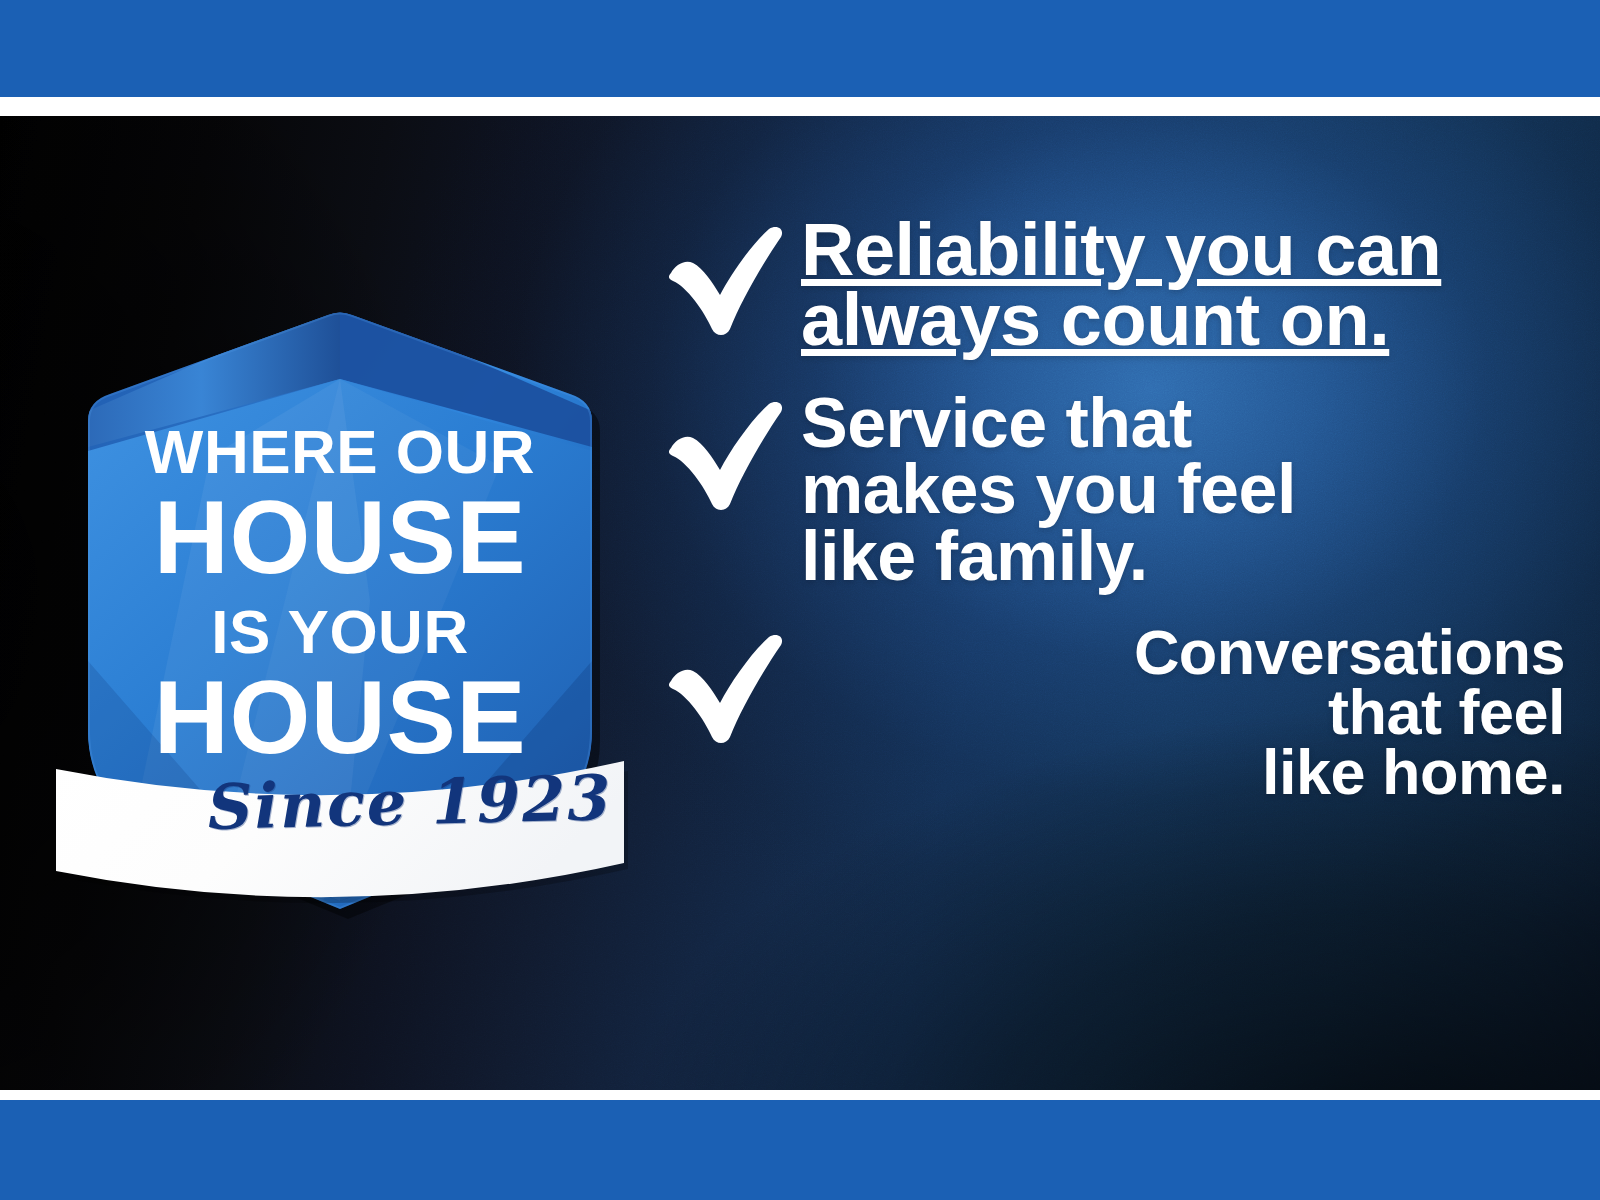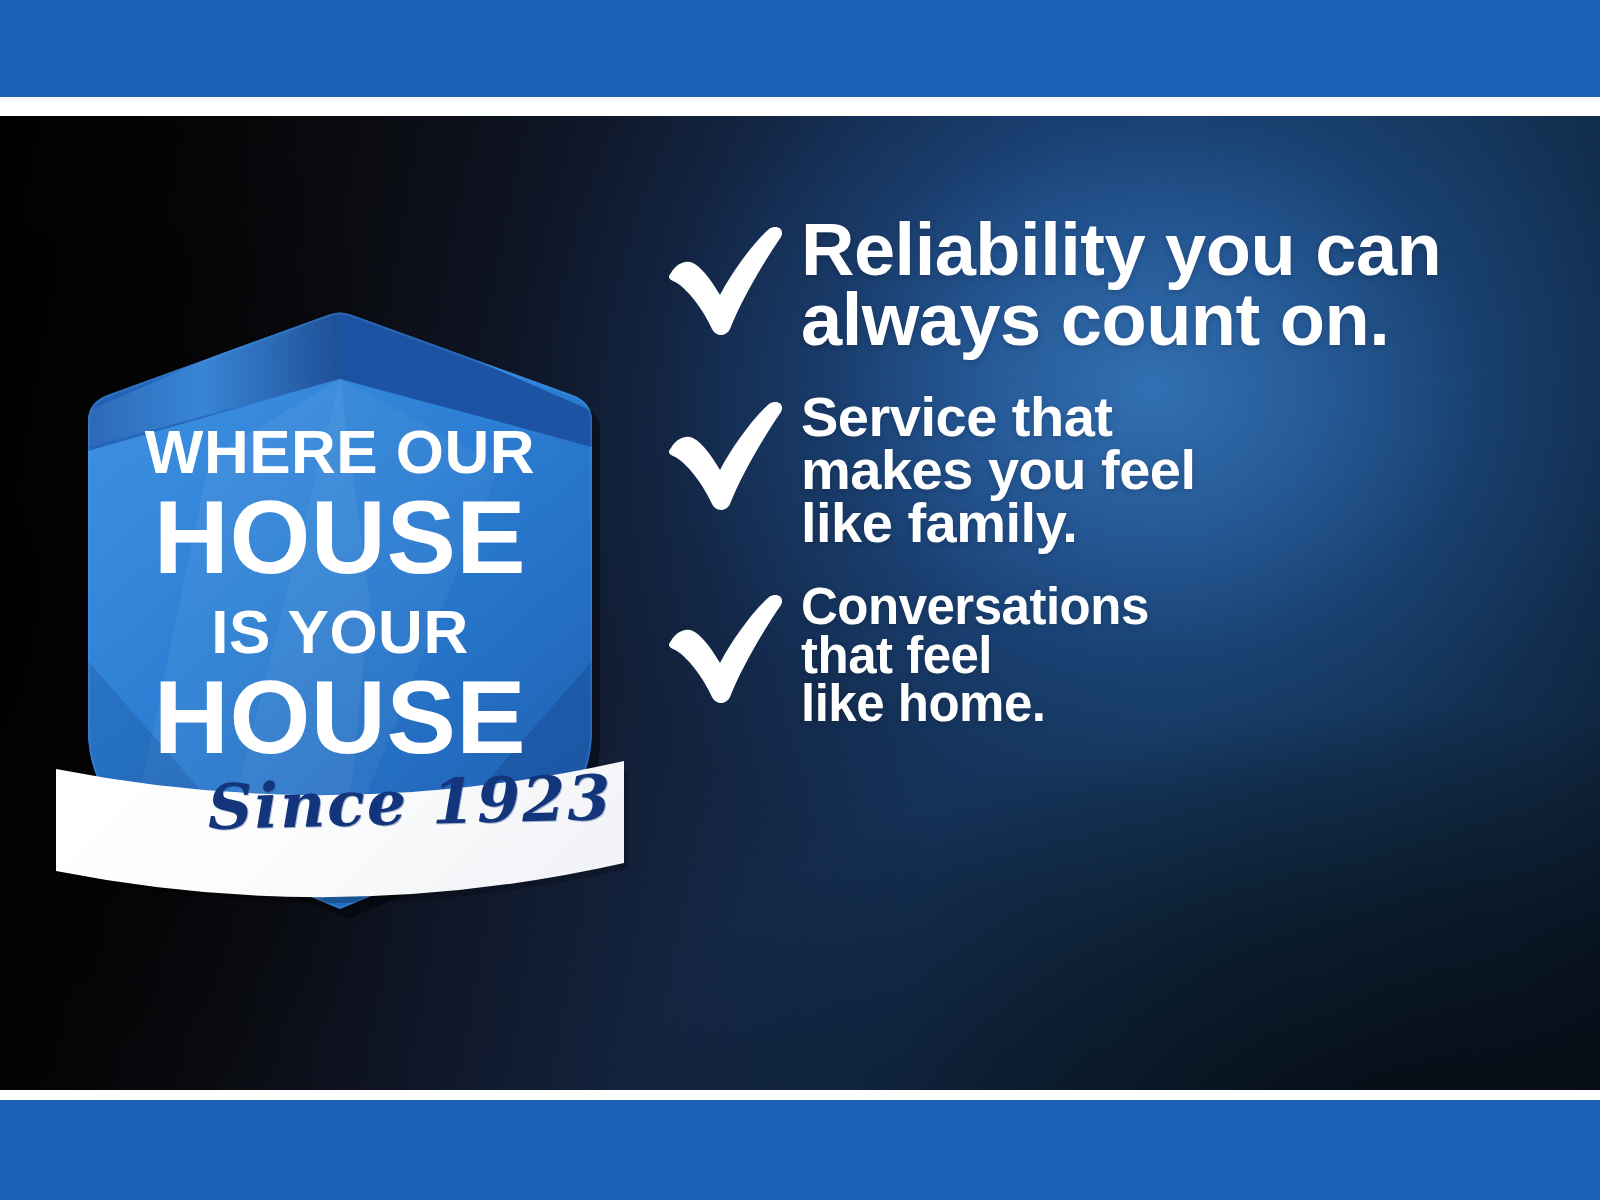--- a/index.html
+++ b/index.html
@@ -151,23 +151,23 @@
     color: #ffffff;
     font-family: "Liberation Sans", sans-serif;
     font-weight: bold;
     font-size: 74px;
     line-height: 0.95;
     letter-spacing: -0.5px;
     white-space: pre-line;
     padding-top: 4px;
     text-shadow: 0 2px 6px rgba(0,0,0,0.18);
   }
-  #benefit-1 .benefit-text { font-size: 74px; }
-  #benefit-2 .benefit-text { font-size: 56px; }
-  #benefit-3 .benefit-text { font-size: 51px; }
+  #benefit-1 .benefit-text { font-size: 74px; text-decoration: underline; }
+  #benefit-2 .benefit-text { font-size: 70px; }
+  #benefit-3 .benefit-text { font-size: 63px; text-align: right; }
 </style>
 </head>
 <body>
 
 <div id="canvas">
 
   <div class="bar" id="bar-top"></div>
 
   <div id="stage">
     <div id="bg-base"></div>

